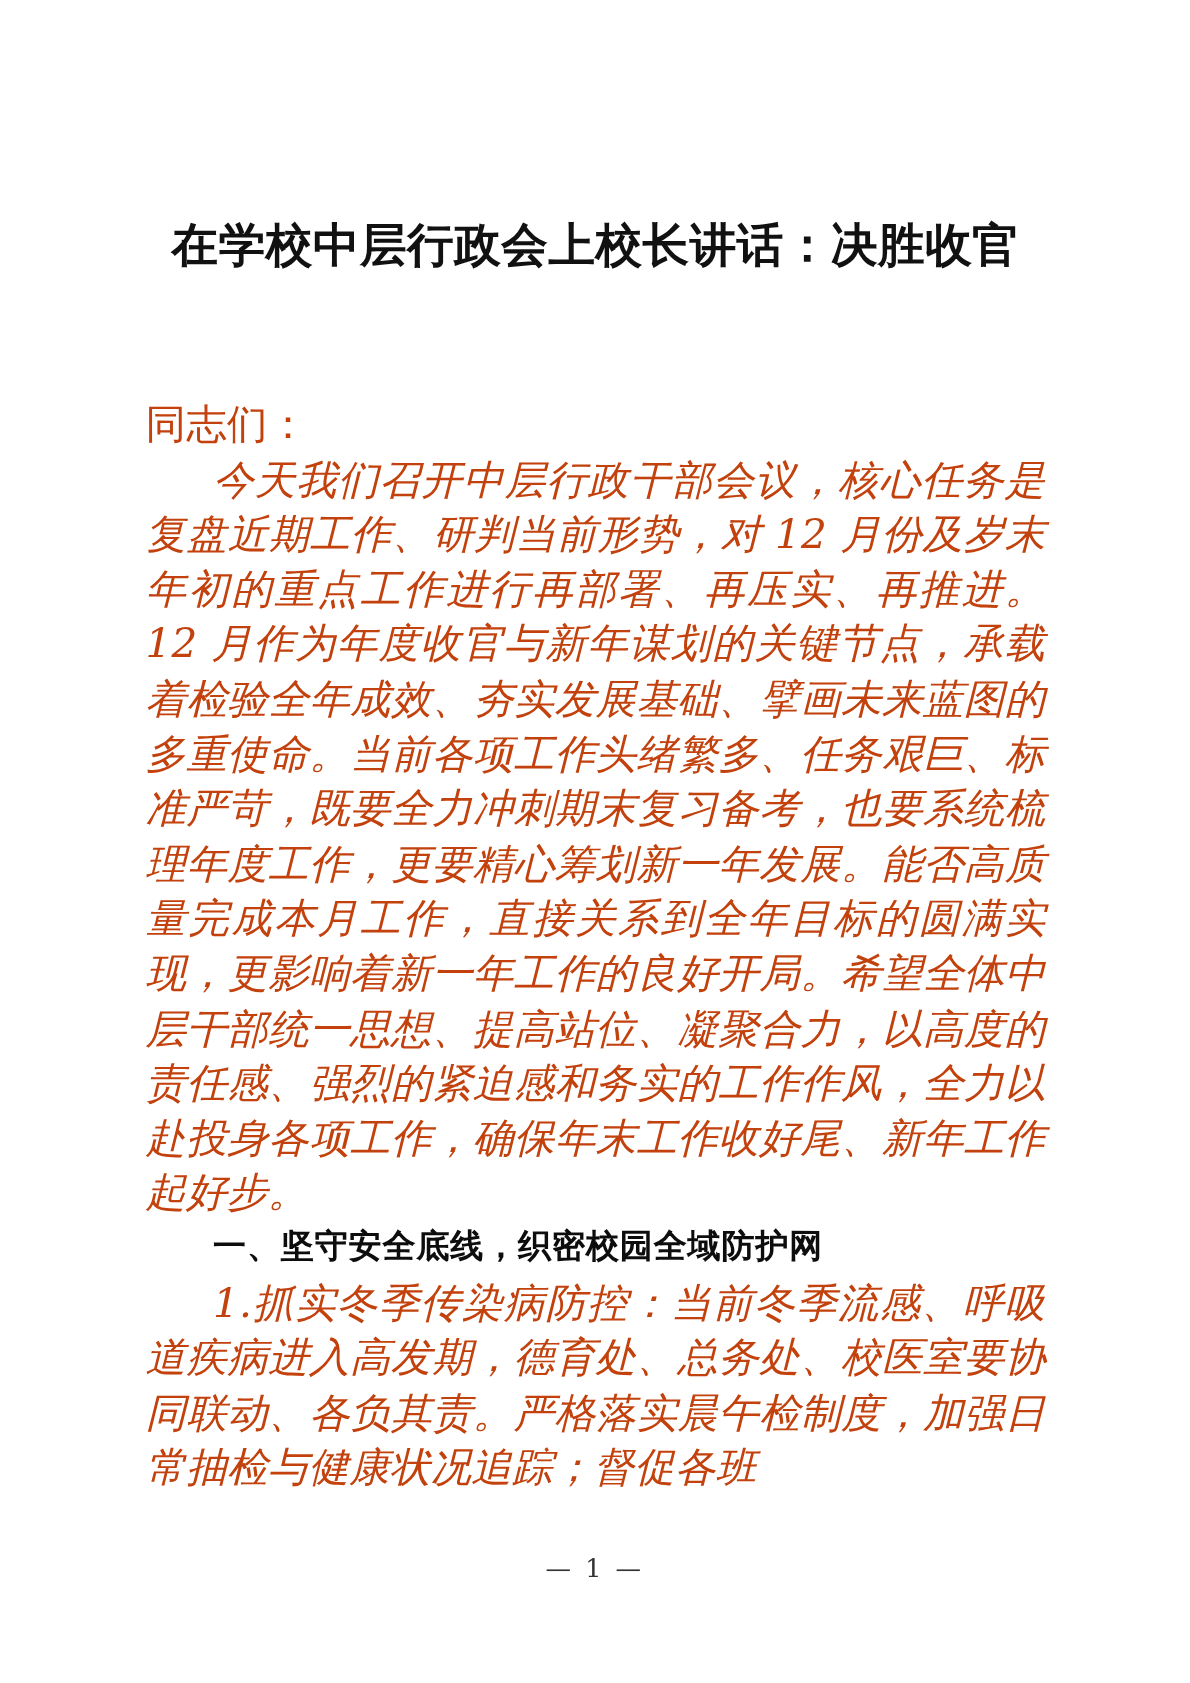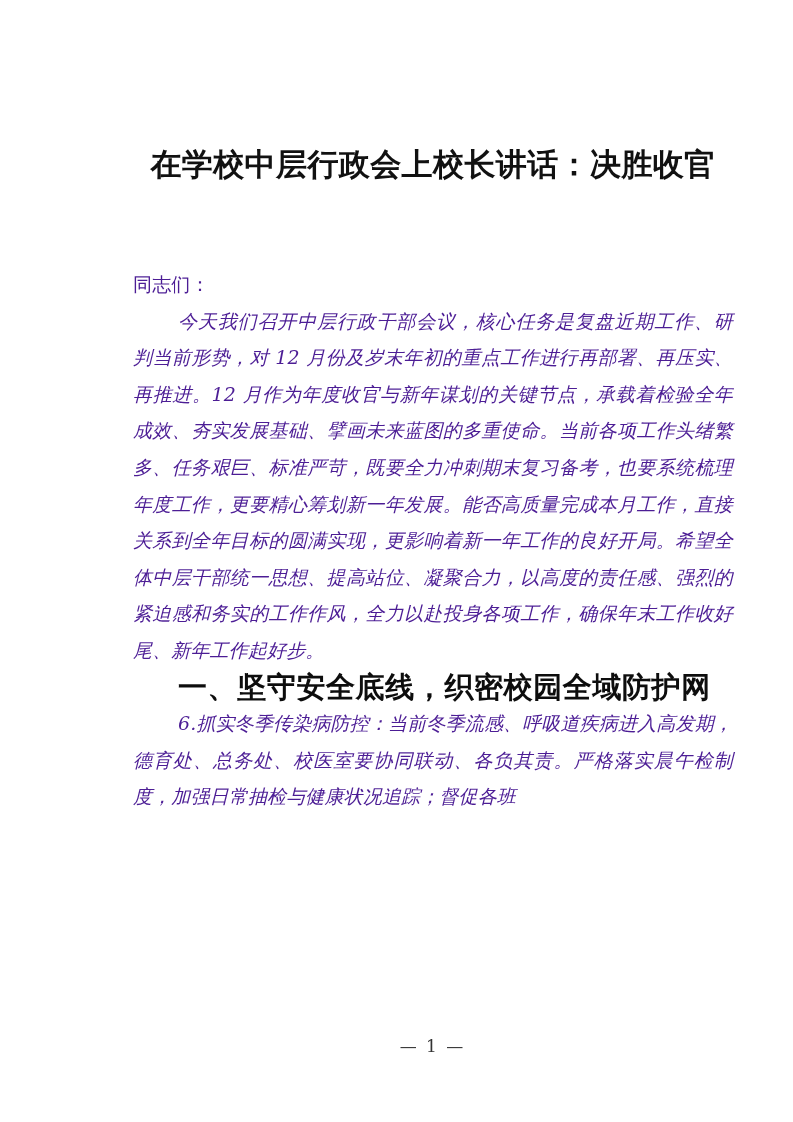--- a/index.html
+++ b/index.html
@@ -16,21 +16,20 @@
     color: #000000;
   }
 
   .page {
     position: absolute;
     left: 0;
     top: 0;
     width: 665px;
     height: 1122px;
     background: #ffffff;
-    margin-left: 36px;
   }
 
   
   .doc-title {
     position: absolute;
     left: 96px;
     top: 142px;
     width: 602px;
     text-align: center;
     font-family: "DejaVu Serif", "Liberation Serif", serif;
@@ -52,43 +51,43 @@
   .body-area {
     position: absolute;
     left: 97px;
     top: 266px;
     width: 600px;
   }
 
   p.para {
     margin: 0;
     font-family: "DejaVu Serif", "Liberation Serif", serif;
-    font-size: 19px;
+    font-size: 27px;
     line-height: 36.6px;
     text-align: justify;
     text-justify: inter-character;
     text-align-last: left;
-    color: #4c1d95;
+    color: #c2410c;
     letter-spacing: 0.15px;
   }
 
   p.salutation {
     text-indent: 0;
     text-align: left;
   }
 
   p.indent {
     text-indent: 45px;
     font-style: italic;
   }
 
   p.heading-num {
-    font-family: Liberation Sans, sans-serif;
+    font-family: Liberation Mono, monospace;
     font-weight: 700;
-    font-size: 29px;
+    font-size: 22px;
     line-height: 36.6px;
     text-indent: 45px;
     text-align: left;
     letter-spacing: 0.6px;
     color: #0d0d0d;
   }
 
   
   .footer {
     position: absolute;
@@ -113,19 +112,19 @@
 
   <div class="body-area">
 
     <p class="para salutation">同志们：</p>
 
     <p class="para indent">今天我们召开中层行政干部会议，核心任务是复盘近期工作、研判当前形势，对 12 月份及岁末年初的重点工作进行再部署、再压实、再推进。12 月作为年度收官与新年谋划的关键节点，承载着检验全年成效、夯实发展基础、擘画未来蓝图的多重使命。当前各项工作头绪繁多、任务艰巨、标准严苛，既要全力冲刺期末复习备考，也要系统梳理年度工作，更要精心筹划新一年发展。能否高质量完成本月工作，直接关系到全年目标的圆满实现，更影响着新一年工作的良好开局。希望全体中层干部统一思想、提高站位、凝聚合力，以高度的责任感、强烈的紧迫感和务实的工作作风，全力以赴投身各项工作，确保年末工作收好尾、新年工作起好步。</p>
 
     <p class="para heading-num">一、坚守安全底线，织密校园全域防护网</p>
 
 
-    <p class="para indent">6.抓实冬季传染病防控：当前冬季流感、呼吸道疾病进入高发期，德育处、总务处、校医室要协同联动、各负其责。严格落实晨午检制度，加强日常抽检与健康状况追踪；督促各班</p>
+    <p class="para indent">1.抓实冬季传染病防控：当前冬季流感、呼吸道疾病进入高发期，德育处、总务处、校医室要协同联动、各负其责。严格落实晨午检制度，加强日常抽检与健康状况追踪；督促各班</p>
 
   </div>
 
   <div class="footer">— 1 —</div>
 
 </div>
 
 </body></html>

